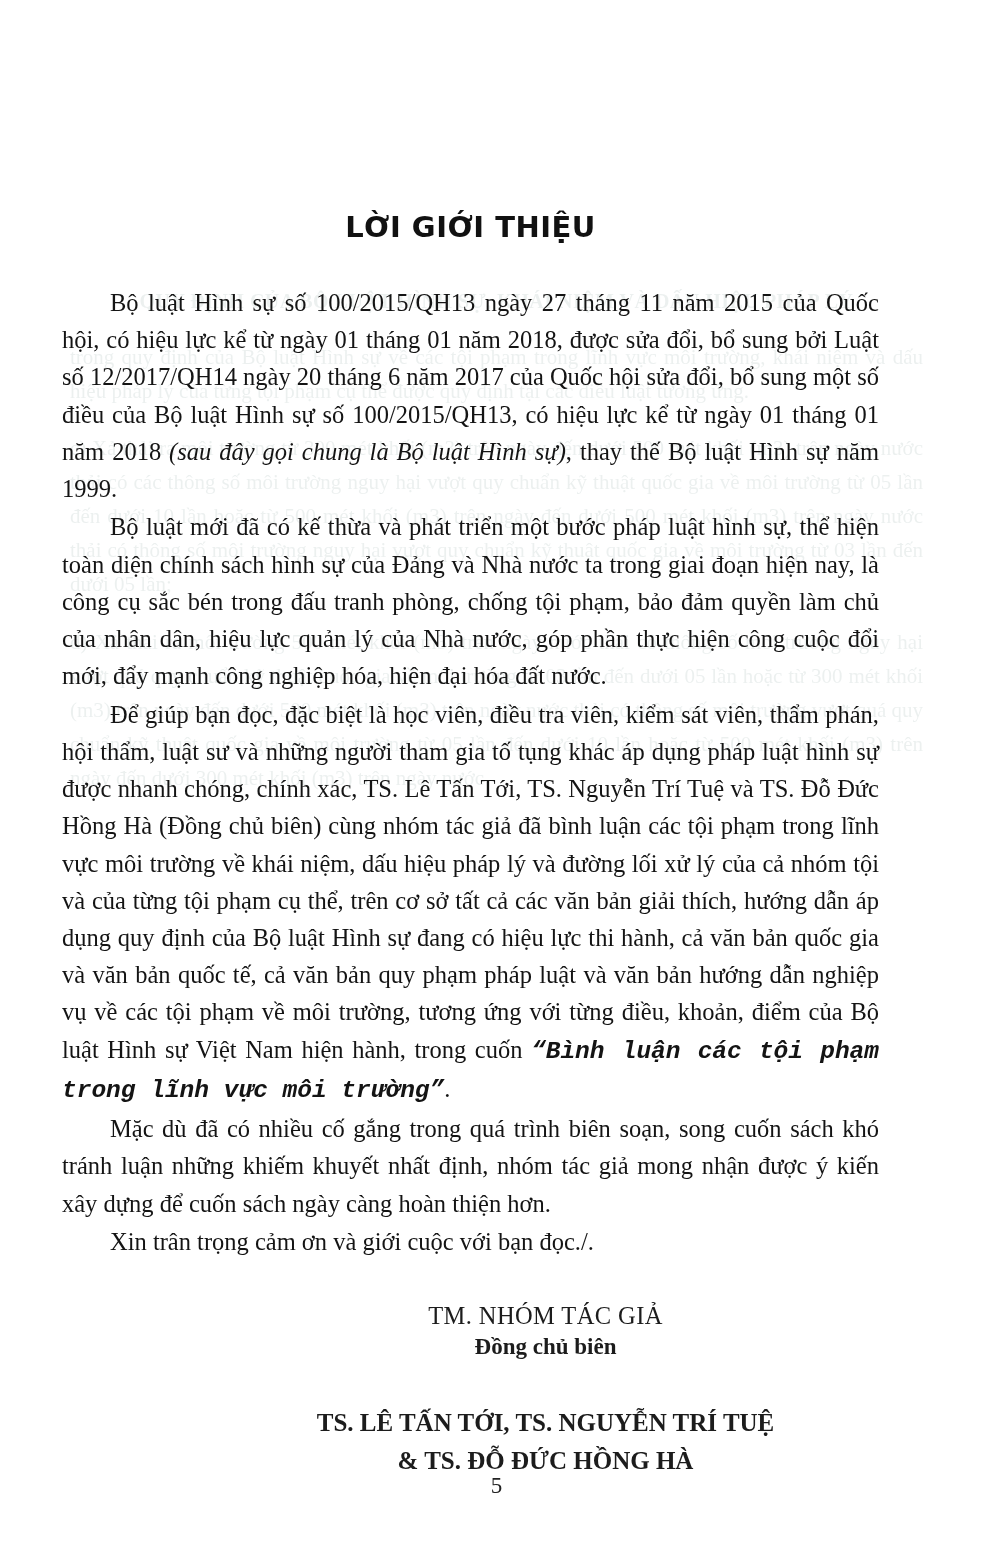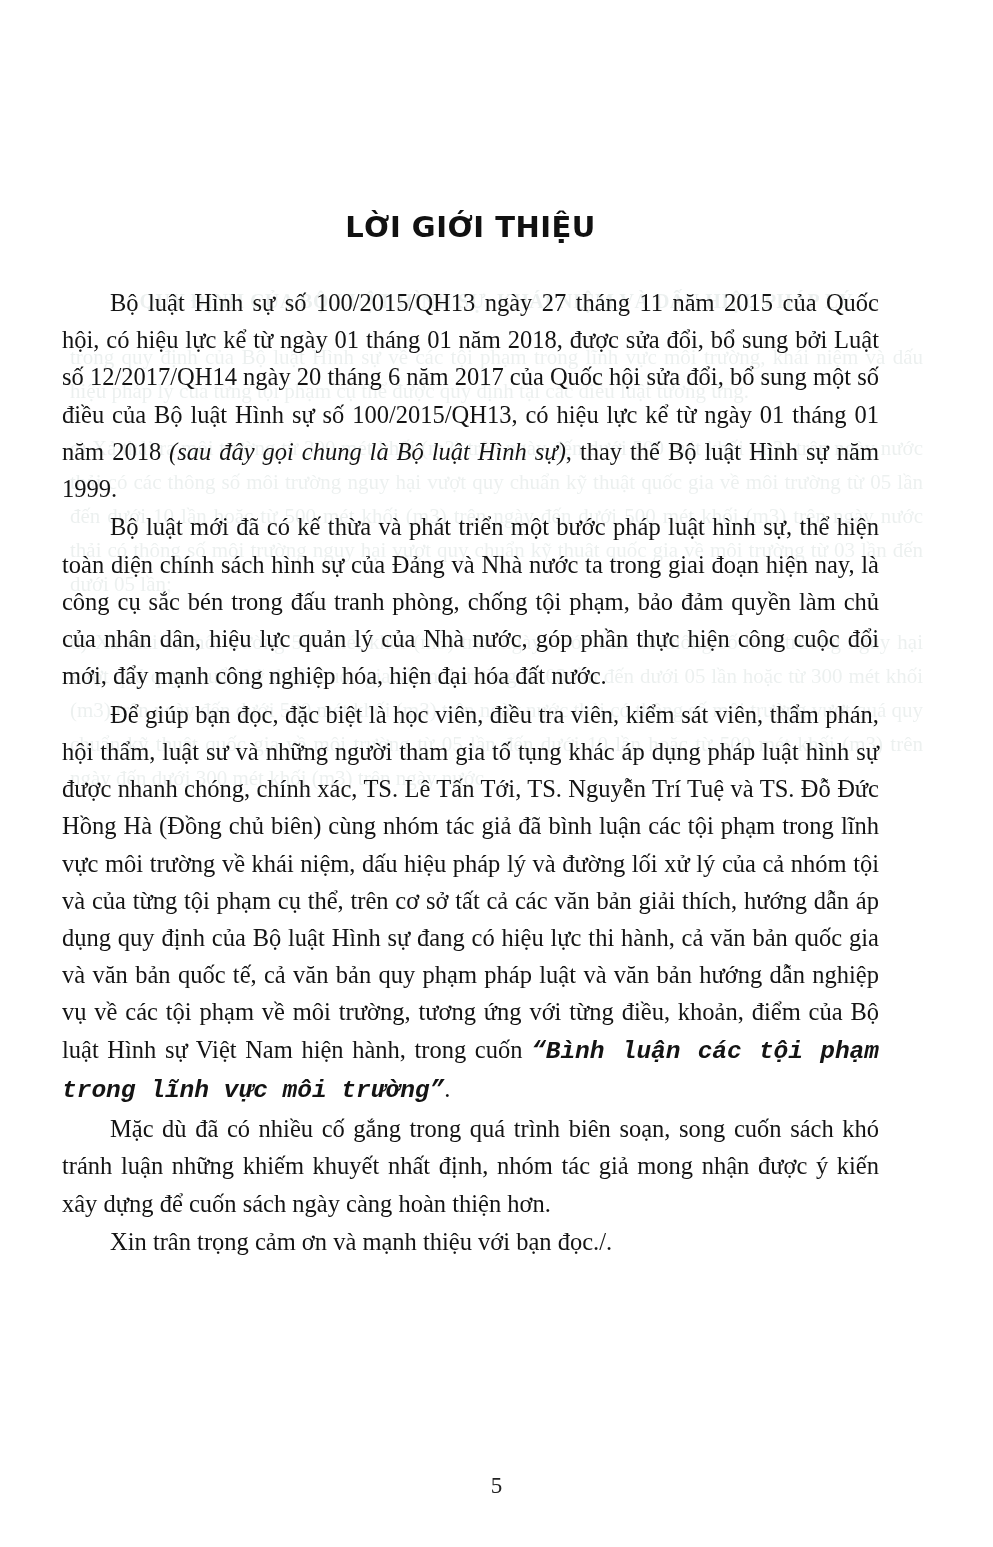--- a/index.html
+++ b/index.html
@@ -124,18 +124,26 @@
   <h1 class="doc-title">LỜI GIỚI THIỆU</h1>
 
   <p class="para"><span>Bộ luật Hình sự số 100/2015/QH13 ngày 27 tháng 11 năm 2015 của Quốc hội, có hiệu lực kể từ ngày 01 tháng 01 năm 2018, được sửa đổi, bổ sung bởi Luật số 12/2017/QH14 ngày 20 tháng 6 năm 2017 của Quốc hội sửa đổi, bổ sung một số điều của Bộ luật Hình sự số 100/2015/QH13, có hiệu lực kể từ ngày 01 tháng 01 năm 2018 </span><span class="it">(sau đây gọi chung là Bộ luật Hình sự)</span><span>, thay thế Bộ luật Hình sự năm 1999.</span></p>
 
   <p class="para">Bộ luật mới đã có kế thừa và phát triển một bước pháp luật hình sự, thể hiện toàn diện chính sách hình sự của Đảng và Nhà nước ta trong giai đoạn hiện nay, là công cụ sắc bén trong đấu tranh phòng, chống tội phạm, bảo đảm quyền làm chủ của nhân dân, hiệu lực quản lý của Nhà nước, góp phần thực hiện công cuộc đổi mới, đẩy mạnh công nghiệp hóa, hiện đại hóa đất nước.</p>
 
   <p class="para"><span>Để giúp bạn đọc, đặc biệt là học viên, điều tra viên, kiểm sát viên, thẩm phán, hội thẩm, luật sư và những người tham gia tố tụng khác áp dụng pháp luật hình sự được nhanh chóng, chính xác, TS. Lê Tấn Tới, TS. Nguyễn Trí Tuệ và TS. Đỗ Đức Hồng Hà (Đồng chủ biên) cùng nhóm tác giả đã bình luận các tội phạm trong lĩnh vực môi trường về khái niệm, dấu hiệu pháp lý và đường lối xử lý của cả nhóm tội và của từng tội phạm cụ thể, trên cơ sở  tất cả các văn bản giải thích, hướng dẫn áp dụng quy định của Bộ luật Hình sự đang có hiệu lực thi hành, cả văn bản quốc gia và văn bản quốc tế, cả văn bản quy phạm pháp luật và văn bản hướng dẫn nghiệp vụ về các tội phạm về môi trường, tương ứng với từng điều, khoản, điểm của Bộ luật Hình sự Việt Nam hiện hành, trong cuốn </span><span class="bi">“Bình luận các tội phạm trong lĩnh vực môi trường”</span><span>.</span></p>
 
   <p class="para">Mặc dù đã có nhiều cố gắng trong quá trình biên soạn, song cuốn sách khó tránh luận những khiếm khuyết nhất định, nhóm tác giả mong nhận được ý kiến xây dựng để cuốn sách ngày càng hoàn thiện hơn.</p>
 
-  <p class="para">Xin trân trọng cảm ơn và mạnh thiệu với bạn đọc./.</p>
+  <p class="para">Xin trân trọng cảm ơn và giới cuộc với bạn đọc./.</p>
 
+  <div class="signature">
+    <div class="sig-line1">TM. NHÓM TÁC GIẢ</div>
+    <div class="sig-line2">Đồng chủ biên</div>
+    <div class="sig-names">
+      <div>TS. LÊ TẤN TỚI, TS. NGUYỄN TRÍ TUỆ</div>
+      <div>&amp; TS. ĐỖ ĐỨC HỒNG HÀ</div>
+    </div>
+  </div>
 
 </div>
 
 <div class="page-number">5</div>
 
 </body></html>

